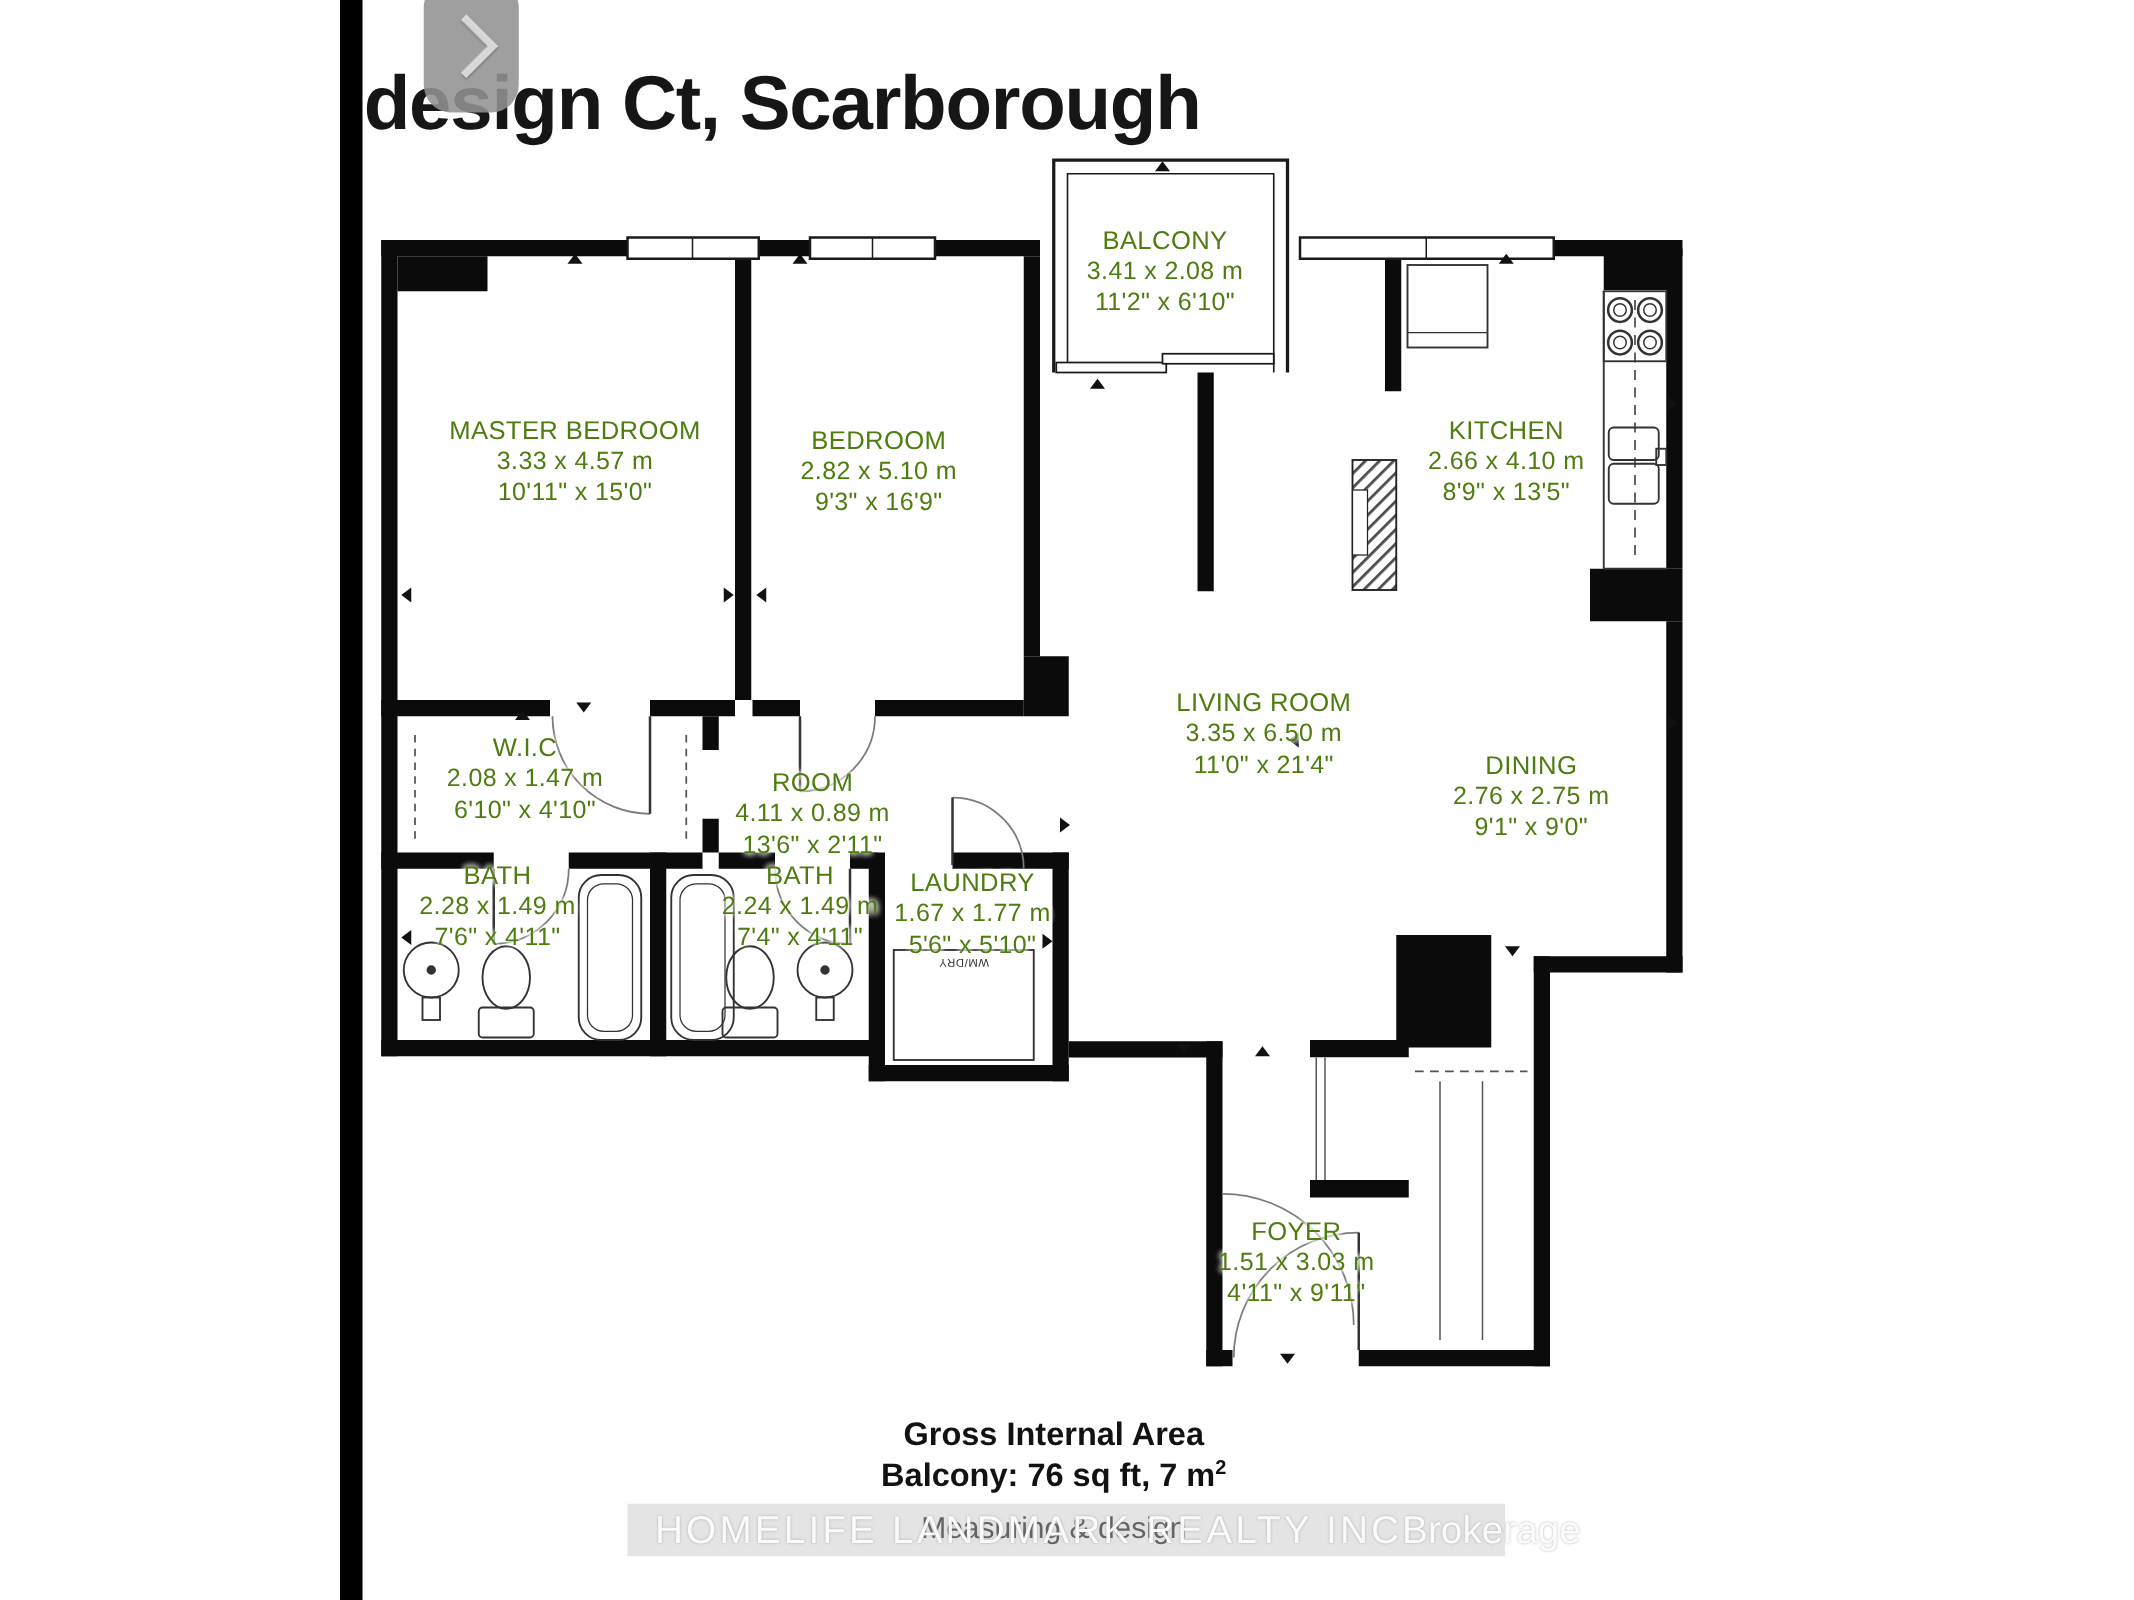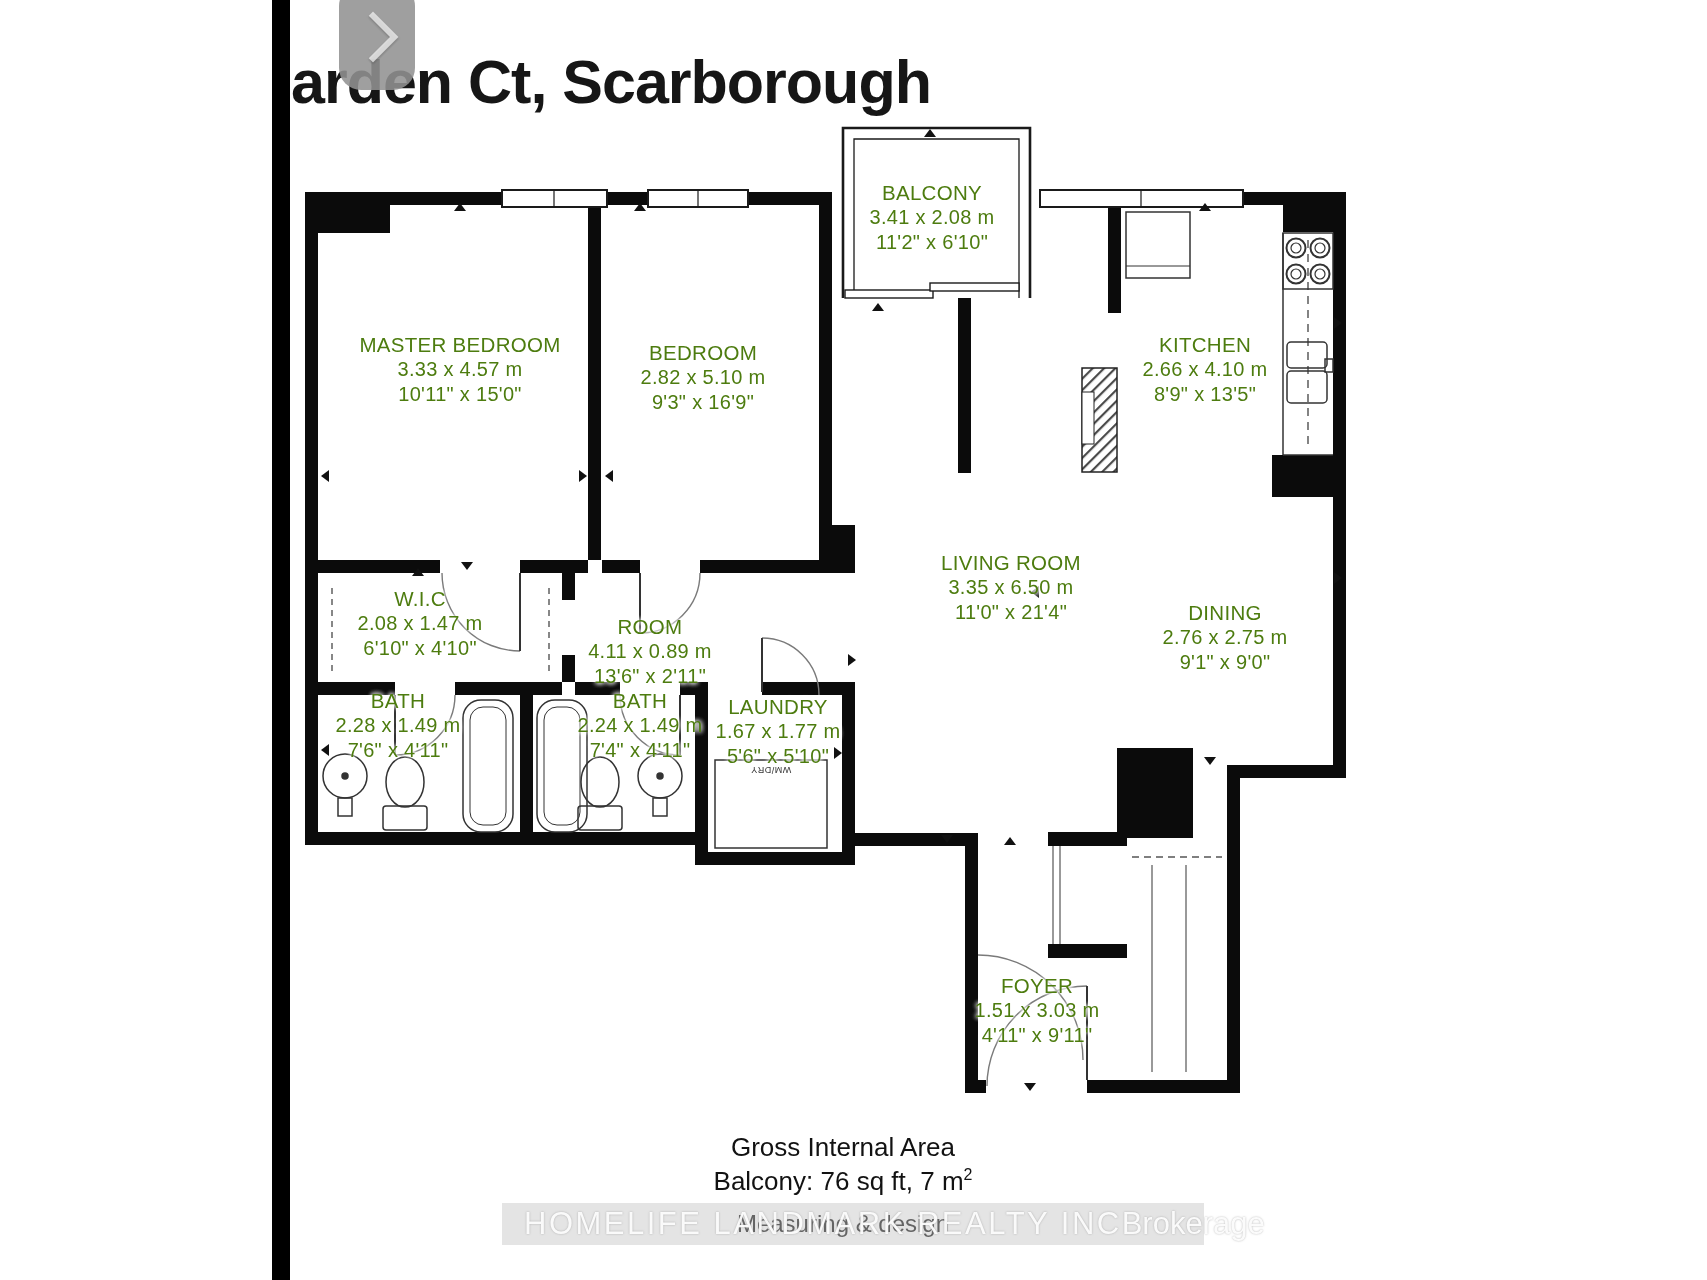--- a/index.html
+++ b/index.html
@@ -35,39 +35,39 @@
   .room-label .rname{font-size:20.5px;}
   .wmdry-label{
     position:absolute;left:771px;top:765px;z-index:1;
     transform:translateX(-50%) rotate(180deg);
     font-size:9px;color:#333;letter-spacing:0.5px;
   }
   .summary{
     position:absolute;left:843px;top:1133px;transform:translateX(-50%);
     text-align:center;color:#121212;z-index:2;white-space:nowrap;
   }
-  .summary .s-line{font-size:26px;font-weight:400;line-height:28px;}
+  .summary .s-line{font-size:26px;font-weight:700;line-height:28px;}
   .summary sup{font-size:16px;}
   .summary .s-credit{font-size:24px;font-weight:400;color:#2b2b2b;margin-top:15px;}
   .watermark{
     position:absolute;left:502px;top:1203px;width:702px;height:42px;z-index:3;
     background:rgba(188,188,188,0.40);
     display:flex;align-items:center;justify-content:space-between;
     padding:0 22px;box-sizing:border-box;
     font-size:31px;color:rgba(255,255,255,0.93);
     text-shadow:0 0 2px rgba(130,130,130,0.6);white-space:nowrap;
   }
   .watermark .brand{letter-spacing:2.5px;}
 </style>
 </head>
 <body>
 
 <div class="page-edge"></div>
 
-<h1 class="page-title">arden Ct, Scarborough</h1>
+<h1 class="page-title">design Ct, Scarborough</h1>
 
 <div class="nav-next">
   <span class="chev"></span>
 </div>
 
 <svg id="plan" width="1707" height="1280" viewBox="0 0 1707 1280">
   <defs>
     <pattern id="hatch" width="8" height="8" patternUnits="userSpaceOnUse" patternTransform="rotate(45)">
       <rect width="8" height="8" fill="#ffffff"></rect>
       <line x1="1" y1="0" x2="1" y2="8" stroke="#4a4a4a" stroke-width="2.4"></line>

